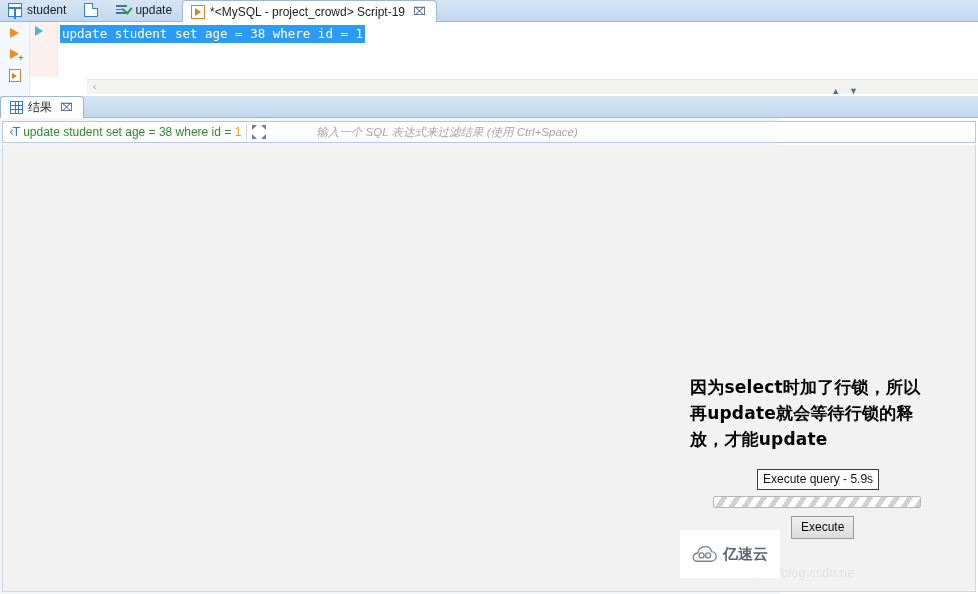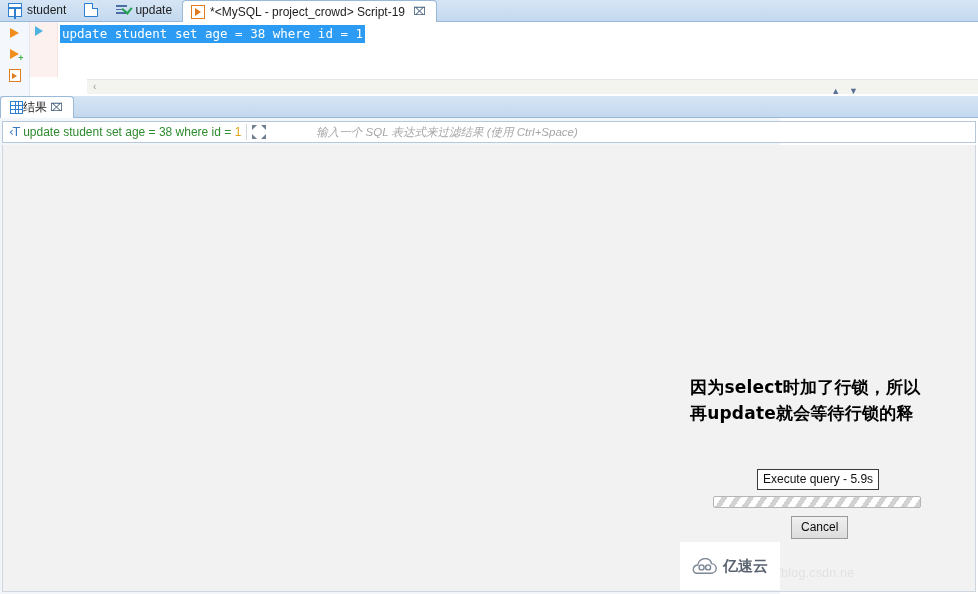--- a/index.html
+++ b/index.html
@@ -150,21 +150,21 @@
   .navarrows span { font-size: 9px; color: #5b6e93; line-height: 1; }
 
   
   .results-tabstrip {
     position: absolute; left: 0; top: 96px; width: 978px; height: 22px;
     background: linear-gradient(to bottom, #d6e5f5 0%, #c3d8ef 100%);
     border-bottom: 1px solid #9ab8d8;
     display: flex; align-items: flex-end;
   }
   .rtab {
-    height: 22px; display: flex; align-items: center; 
+    height: 22px; display: flex; align-items: center; gap: 5px;
     padding: 0 10px 0 9px; font-size: 12px; color: #1d1d1d;
     background: #ffffff;
     border-left: 1px solid #9ab8d8; border-right: 1px solid #9ab8d8;
     border-top: 1px solid #9ab8d8;
     border-top-left-radius: 4px; border-top-right-radius: 4px;
     margin-bottom: -1px;
   }
   .ico-grid {
     width: 13px; height: 13px; border: 1.6px solid #2f7fd0; background: #fff;
     position: relative;
@@ -244,21 +244,21 @@
     border: 1px solid #9a9a9a; cursor: pointer;
   }
 
   
   .csdn-wm {
     position: absolute; left: 742px; top: 566px;
     font-size: 12.5px; color: #e2e2e2; white-space: nowrap;
     letter-spacing: .2px;
   }
   .brand-wm {
-    position: absolute; right: 0px; bottom: 4px;
+    position: absolute; right: 0px; bottom: 16px;
     width: 100px; height: 48px; background: #ffffff;
     display: flex; align-items: center; justify-content: center; gap: 5px;
   }
   .brand-cloud {
     width: 26px; height: 17px; position: relative; flex: 0 0 26px;
   }
   .brand-text {
     font-size: 15px; color: #5a6470; font-weight: bold;
     font-family: "DejaVu Sans", "Liberation Sans", sans-serif;
   }
@@ -354,26 +354,27 @@
         <i></i>
     </span>
     <span class="filter-placeholder">输入一个 SQL 表达式来过滤结果 (使用 Ctrl+Space)</span>
   </div>
 
   <div class="results-body"></div>
 
   <div class="annotation">
     <div>因为select时加了行锁，所以</div>
     <div>再update就会等待行锁的释</div>
+    <div>放，才能update</div>
   </div>
 
   <div class="progress-group">
     <div class="progress-label">Execute query - 5.9s</div>
     <div class="progress-bar"></div>
-    <div class="cancel-btn">Cancel</div>
+    <div class="cancel-btn">Execute</div>
   </div>
 
   <div class="csdn-wm">https://blog.csdn.ne</div>
 
   <div class="brand-wm">
     <span class="brand-cloud">
       <svg width="26" height="17" viewBox="0 0 26 17" xmlns="http://www.w3.org/2000/svg">
         <path d="M7.2 15.2h11.6c3 0 5.4-2.1 5.4-4.8 0-2.5-2-4.6-4.7-4.8C18.9 2.6 16.2 0.6 13 0.6 9.2 0.6 6.1 3.4 5.8 7 3.2 7.3 1.3 9.3 1.3 11.6c0 2 1.6 3.6 3.6 3.6z" fill="none" stroke="#7c8794" stroke-width="1.4"></path>
         <circle cx="9.6" cy="9.4" r="2.5" fill="none" stroke="#7c8794" stroke-width="1.4"></circle>
         <circle cx="16.1" cy="9.4" r="2.5" fill="none" stroke="#7c8794" stroke-width="1.4"></circle>

